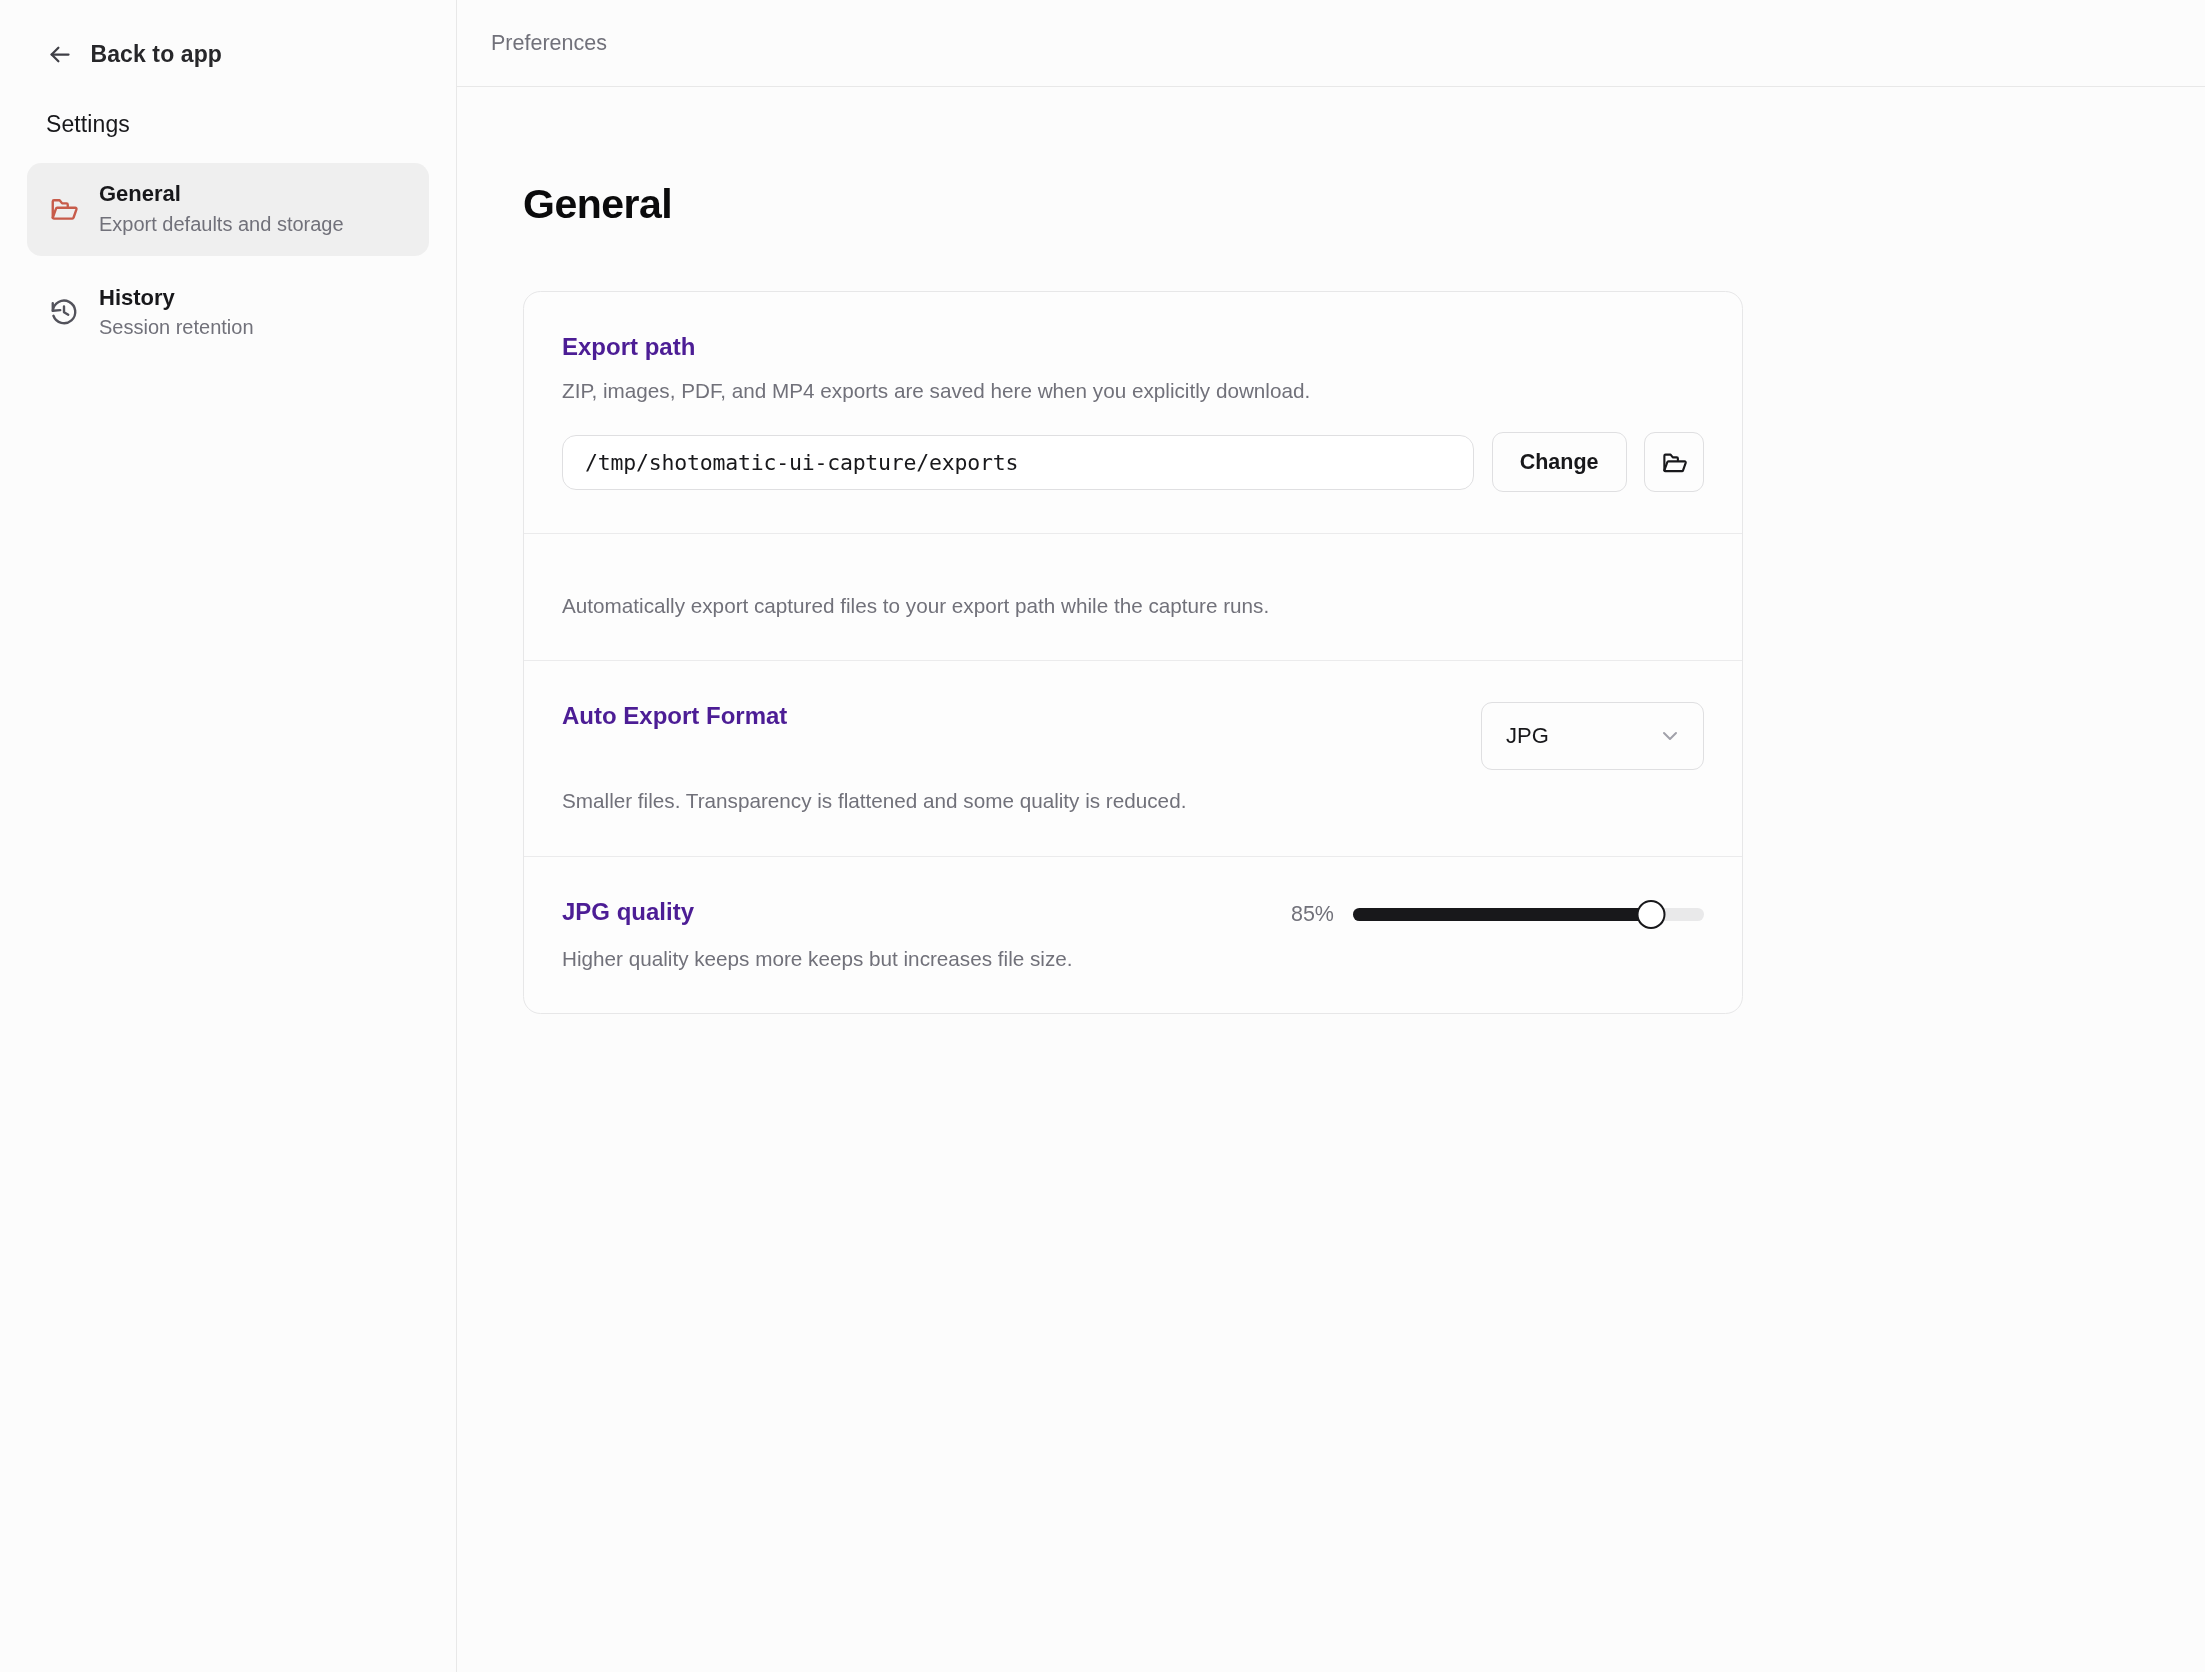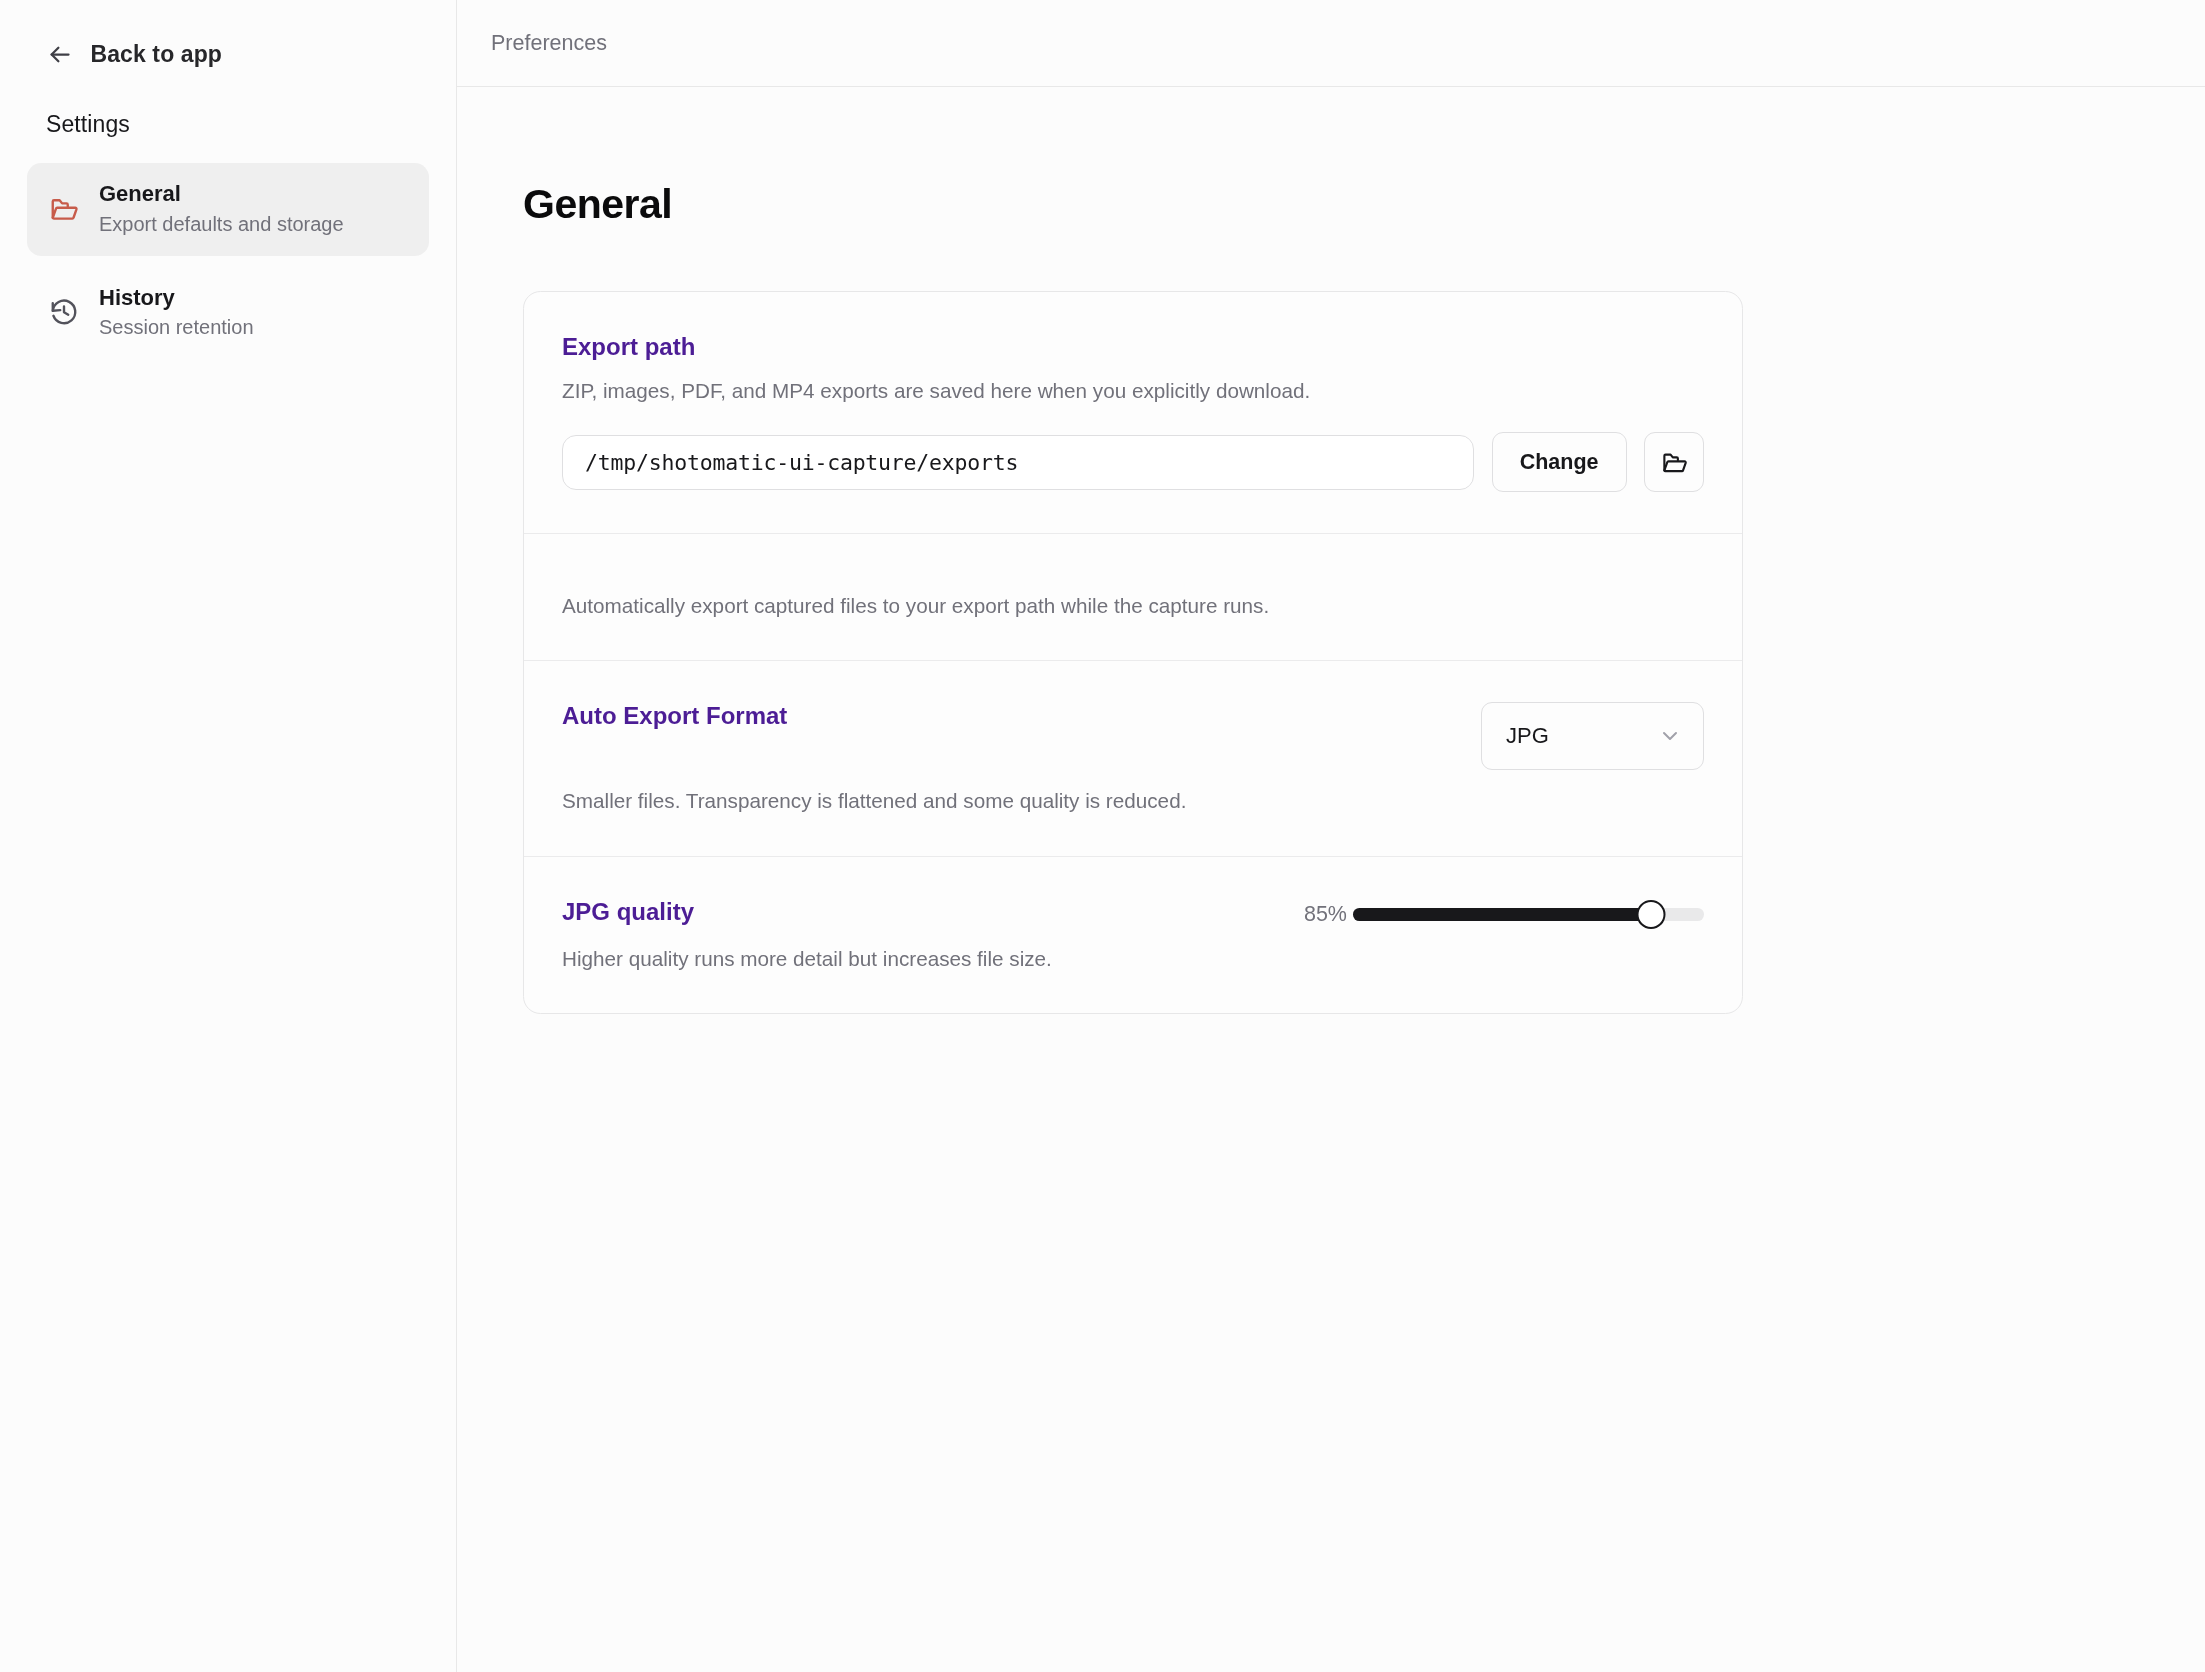--- a/index.html
+++ b/index.html
@@ -233,21 +233,21 @@
     font-size: 22px;
     color: #18181b;
     font-weight: 400;
   }
   .select svg { width: 24px; height: 24px; display: block; }
 
   
   .slider-wrap {
     display: flex;
     align-items: center;
-    gap: 6px;
+    gap: 19px;
     flex: 0 0 auto;
     margin-top: 3.2px;
   }
   .slider-value {
     font-size: 21.5px;
     color: #71717a;
     font-weight: 400;
     min-width: 57px;
     text-align: right;
   }
@@ -388,20 +388,20 @@
             <div class="row-title">JPG quality</div>
             <div class="slider-wrap">
               <span class="slider-value">85%</span>
               <div class="slider">
                 <span class="slider-track"></span>
                 <span class="slider-fill" style="width: 85%;"></span>
                 <span class="slider-thumb" style="left: 85%;"></span>
               </div>
             </div>
           </div>
-          <div class="row-desc">Higher quality runs more detail but increases file size.</div>
+          <div class="row-desc">Higher quality keeps more keeps but increases file size.</div>
         </div>
 
       </section>
     </div>
   </main>
 </div>
 
 
 </body></html>

